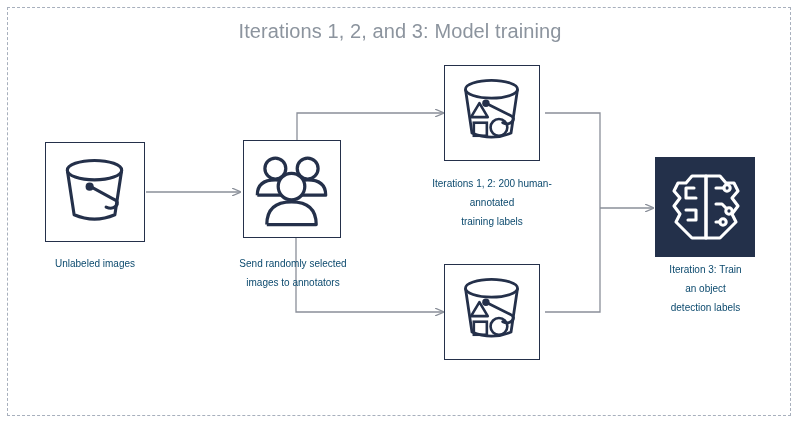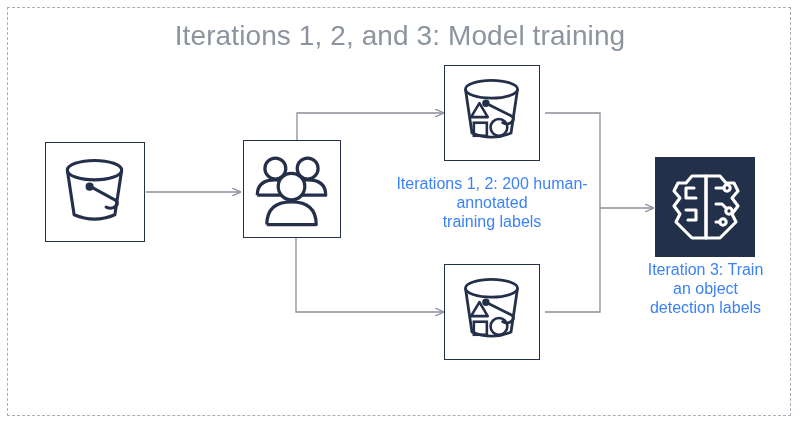--- a/index.html
+++ b/index.html
@@ -27,43 +27,43 @@
     height: 409px;
     border: 1.5px dashed #a8b0bd;
     box-sizing: border-box;
   }
   .diagram-title {
     position: absolute;
     left: 0;
     top: 20px;
     width: 800px;
     text-align: center;
-    font-size: 28px;
+    font-size: 20px;
     color: #8c949e;
     letter-spacing: 0.1px;
   }
   .node-box {
     position: absolute;
     box-sizing: border-box;
     border: 1.5px solid #24304a;
     background: #ffffff;
   }
   .node-box.dark {
     background: #23304a;
     border-color: #23304a;
   }
   .node-box svg {
     display: block;
   }
   .caption {
     position: absolute;
     text-align: center;
-    font-size: 16px;
+    font-size: 10px;
     line-height: 19px;
-    color: #3b82f6;
+    color: #0c4a6e;
     white-space: pre-line;
   }
   .connector {
     position: absolute;
     left: 0;
     top: 0;
     width: 800px;
     height: 425px;
     pointer-events: none;
   }
@@ -98,34 +98,37 @@
   </svg>
 
   <div class="node-box" style="left:45px; top:142px; width:100px; height:100px;">
     <svg width="97" height="97" viewBox="0 0 100 100">
       <ellipse cx="50" cy="28" rx="28" ry="10" fill="none" stroke="#24304a" stroke-width="3.2"></ellipse>
       <path d="M22,28 L29,74 Q50,83 71,74 L78,28" fill="none" stroke="#24304a" stroke-width="3.2" stroke-linejoin="round"></path>
       <path d="M46,45 L70,58 Q76,61 72,65 Q68,69 62,66" fill="none" stroke="#24304a" stroke-width="3.2" stroke-linecap="round"></path>
       <circle cx="45" cy="45" r="4.2" fill="#24304a"></circle>
     </svg>
   </div>
+  <div class="caption" style="left:10px; top:254px; width:170px;">Unlabeled images</div>
 
   <div class="node-box" style="left:243px; top:140px; width:98px; height:98px;">
     <svg width="95" height="95" viewBox="0 0 100 100">
 
       <circle cx="33" cy="29" r="11" fill="none" stroke="#24304a" stroke-width="3.4"></circle>
       <path d="M14,57 Q14,41 33,41 Q52,41 52,57 L14,57" fill="none" stroke="#24304a" stroke-width="3.4" stroke-linejoin="round"></path>
 
       <circle cx="67" cy="29" r="11" fill="none" stroke="#24304a" stroke-width="3.4"></circle>
       <path d="M48,57 Q48,41 67,41 Q86,41 86,57 L48,57" fill="none" stroke="#24304a" stroke-width="3.4" stroke-linejoin="round"></path>
 
       <circle cx="50" cy="48" r="14" fill="#ffffff" stroke="#24304a" stroke-width="3.4"></circle>
       <path d="M24,88 Q24,64 50,64 Q76,64 76,88 L24,88" fill="#ffffff" stroke="#24304a" stroke-width="3.4" stroke-linejoin="round"></path>
     </svg>
   </div>
+  <div class="caption" style="left:193px; top:254px; width:200px;">Send randomly selected
+images to annotators</div>
 
   <div class="node-box" style="left:444px; top:65px; width:96px; height:96px;">
     <svg width="93" height="93" viewBox="0 0 100 100">
       <ellipse cx="50" cy="25" rx="28" ry="9.5" fill="none" stroke="#24304a" stroke-width="3"></ellipse>
       <path d="M22,25 L29,72 Q50,81 71,72 L78,25" fill="none" stroke="#24304a" stroke-width="3" stroke-linejoin="round"></path>
       <path d="M44,40 L70,53 Q76,56 72,60 Q68,64 62,61" fill="none" stroke="#24304a" stroke-width="3" stroke-linecap="round"></path>
       <circle cx="44" cy="40" r="4" fill="#24304a"></circle>
       <path d="M37,40 L46,55 L28,55 Z" fill="none" stroke="#24304a" stroke-width="2.8" stroke-linejoin="round"></path>
       <rect x="31" y="61" width="14" height="14" fill="none" stroke="#24304a" stroke-width="2.8"></rect>
       <circle cx="58" cy="66" r="9" fill="none" stroke="#24304a" stroke-width="2.8"></circle>

